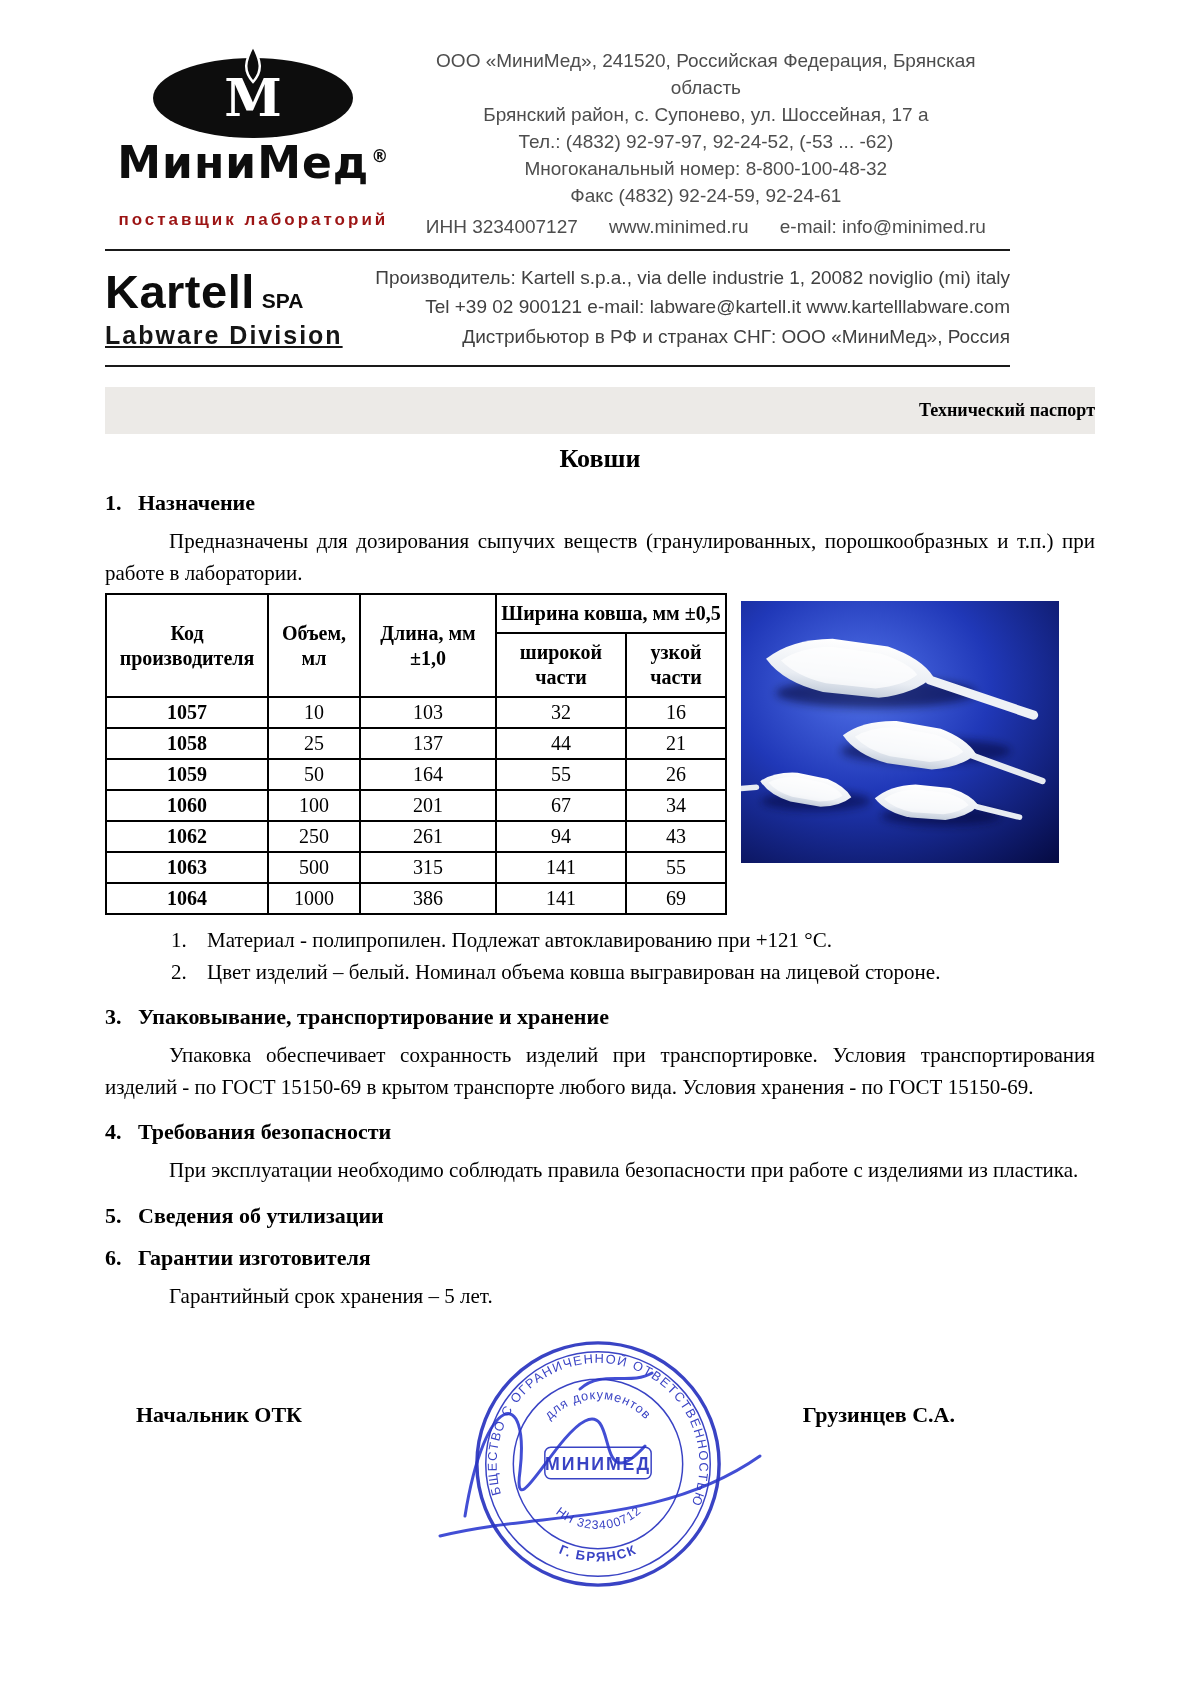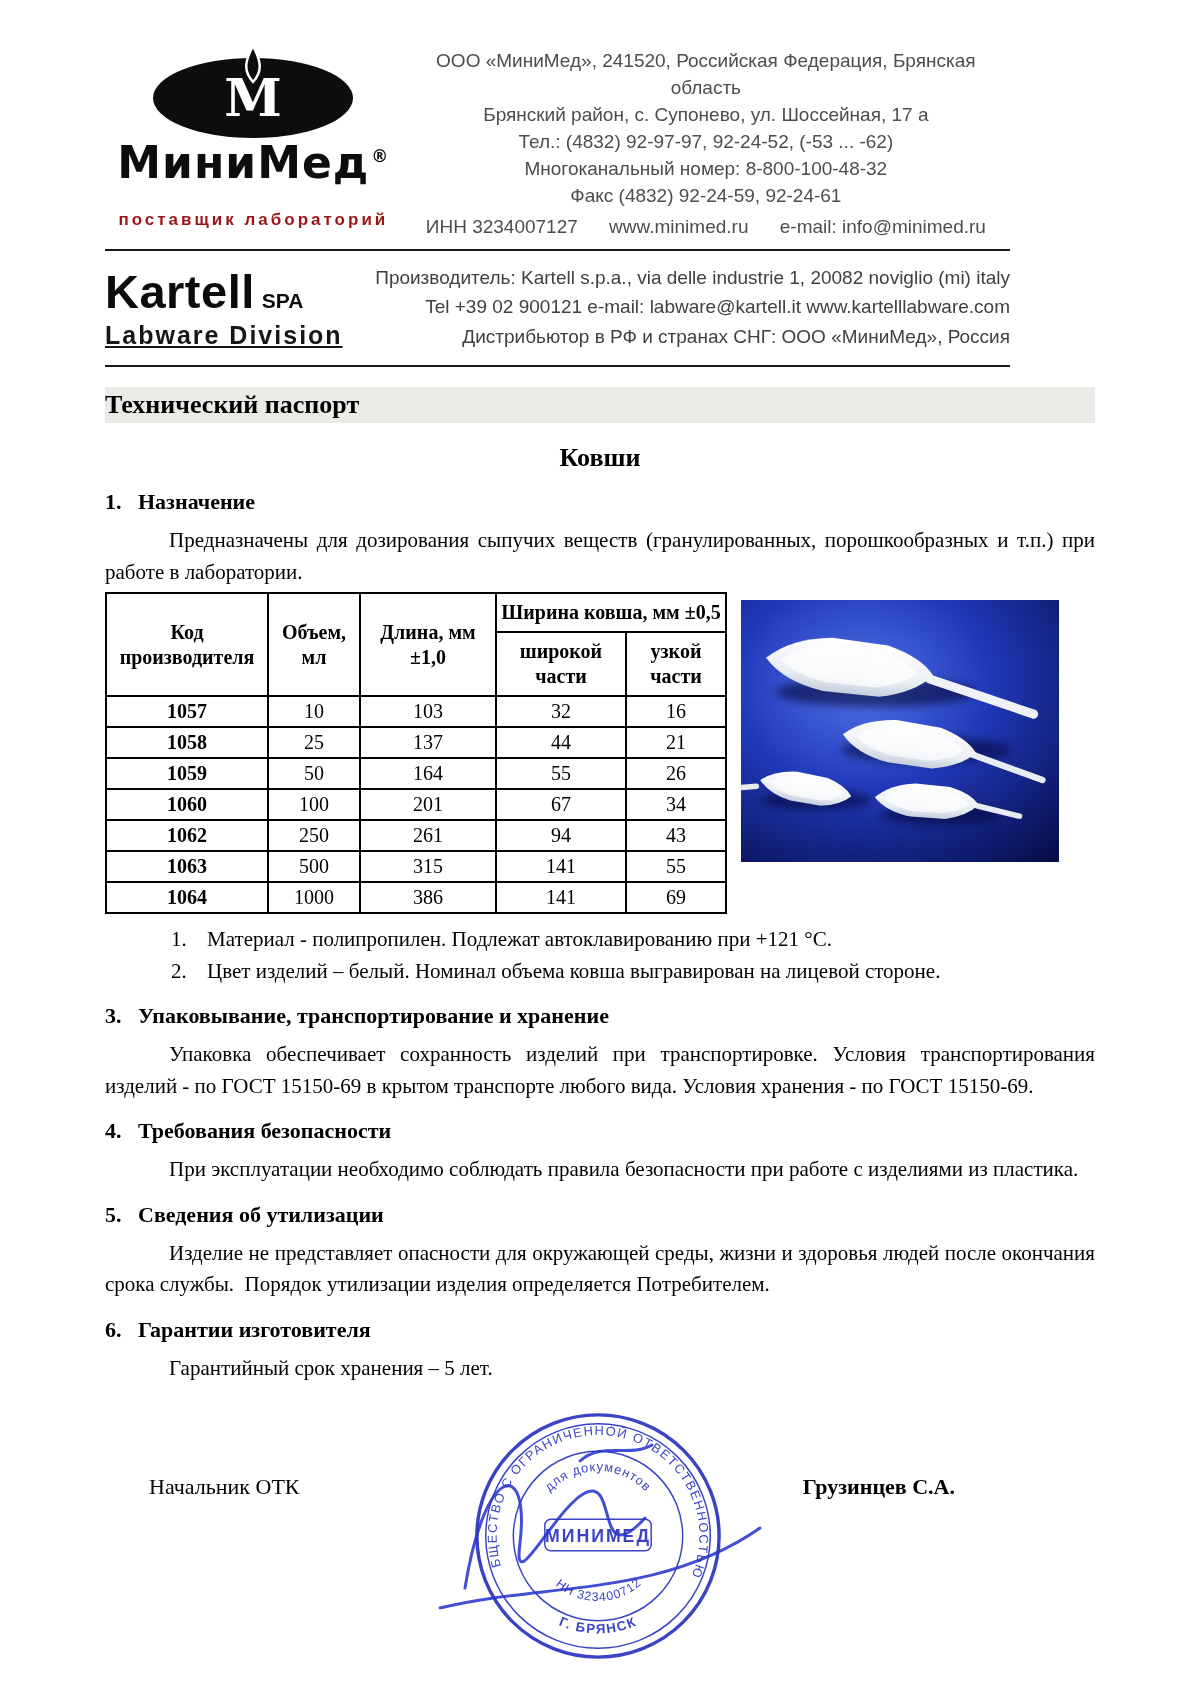--- a/index.html
+++ b/index.html
@@ -18,40 +18,40 @@
   .inn-line { margin-top:4px; }
   .inn-line span { margin-left:26px; }
   .rule { border-top:2px solid #1a1a1a; margin:8px 0; }
   .header-bottom { display:flex; justify-content:space-between; align-items:center; padding:4px 0 6px 0; }
   .k-main { font-family:"Liberation Sans", sans-serif; font-weight:bold; font-size:47px; color:#0c0c0c; letter-spacing:0.5px; }
   .k-spa { font-family:"Liberation Sans", sans-serif; font-weight:bold; font-size:21px; margin-left:7px; color:#0c0c0c; }
   .k-div { font-family:"Liberation Sans", sans-serif; font-weight:bold; font-size:25px; letter-spacing:2px; color:#161616; margin-top:2px;text-decoration:underline; }
   .kartell-contact { text-align:right; font-family:"Liberation Sans", sans-serif; color:#404040; font-size:19px; line-height:1.55; }
 
   
-  .title-band { margin-top:20px; background:#eceae7; text-align:left; font-weight:bold; font-size:26px; padding:3px 0; }
-  .product-title { text-align:center; font-weight:bold; font-size:26px; margin-top:20px; }
+  .title-band { margin-top:20px; background:#eceae7; text-align:right; font-weight:bold; font-size:18px; padding:13px 0; }
+  .product-title { text-align:center; font-weight:bold; font-size:26px; margin-top:10px; }
   .sec-heading { text-align:left; font-weight:bold; font-size:22px; margin:16px 0 10px 0; }
   .para { font-size:21px; line-height:1.5; text-align:justify; text-indent:64px; }
 
   .specs-row { display:flex; gap:14px; margin-top:4px; align-items:flex-start; }
   table.specs { border-collapse:collapse; table-layout:fixed; }
   .specs th, .specs td { border:2px solid #000; text-align:center; vertical-align:middle; font-size:20px; padding:3px 4px; }
   .specs th { font-weight:bold; line-height:1.25; padding:6px 4px; }
   .specs td { height:31px; }
   .specs td.code { font-weight:bold; }
   .photo { width:318px; height:262px; margin-top:8px; overflow:hidden; }
 
   .notes { margin:10px 0 0 66px; font-size:21px; line-height:1.5; }
   .note-row { display:flex; }
   .note-num { width:36px; flex:none; }
 
   
   .sig-area { position:relative; margin-top:64px; height:320px; }
-  .sig-left  { position:absolute; left:44px;  top:26px; font-weight:normal; font-size:22px; }
+  .sig-left  { position:absolute; left:31px;  top:26px; font-weight:bold; font-size:22px; }
   .sig-right { position:absolute; right:140px; top:26px; font-weight:bold; font-size:22px; }
   .autograph { position:absolute; left:325px; top:-45px; }
   .stamp { position:absolute; left:365px; top:-40px; opacity:.93; }
 </style>
 </head>
 <body>
 
 <div class="page">
 
   <div class="lh">
@@ -246,21 +246,20 @@
     </div>
   </div>
 
   <div class="sec-heading">3.&nbsp;&nbsp;&nbsp;Упаковывание, транспортирование и хранение</div>
   <p class="para">Упаковка обеспечивает сохранность изделий при транспортировке. Условия транспортирования изделий - по ГОСТ 15150-69 в крытом транспорте любого вида. Условия хранения - по ГОСТ 15150-69.</p>
 
   <div class="sec-heading">4.&nbsp;&nbsp;&nbsp;Требования безопасности</div>
   <p class="para">При эксплуатации необходимо соблюдать правила безопасности при работе с изделиями из пластика.</p>
 
   <div class="sec-heading">5.&nbsp;&nbsp;&nbsp;Сведения об утилизации</div>
-  <p class="para">Изделие не представляет опасности для окружающей среды, жизни и здоровья людей после окончания срока службы.&nbsp; Порядок утилизации изделия определяется Потребителем.</p>
 
   <div class="sec-heading">6.&nbsp;&nbsp;&nbsp;Гарантии изготовителя</div>
   <p class="para">Гарантийный срок хранения – 5 лет.</p>
 
   <div class="sig-area">
     <div class="sig-left">Начальник ОТК</div>
     <div class="sig-right">Грузинцев С.А.</div>
 
     <svg class="autograph" width="380" height="250" viewBox="0 0 380 250">
       <g fill="none" stroke="#2e3bd0" stroke-width="3" stroke-linecap="round" opacity=".9">

